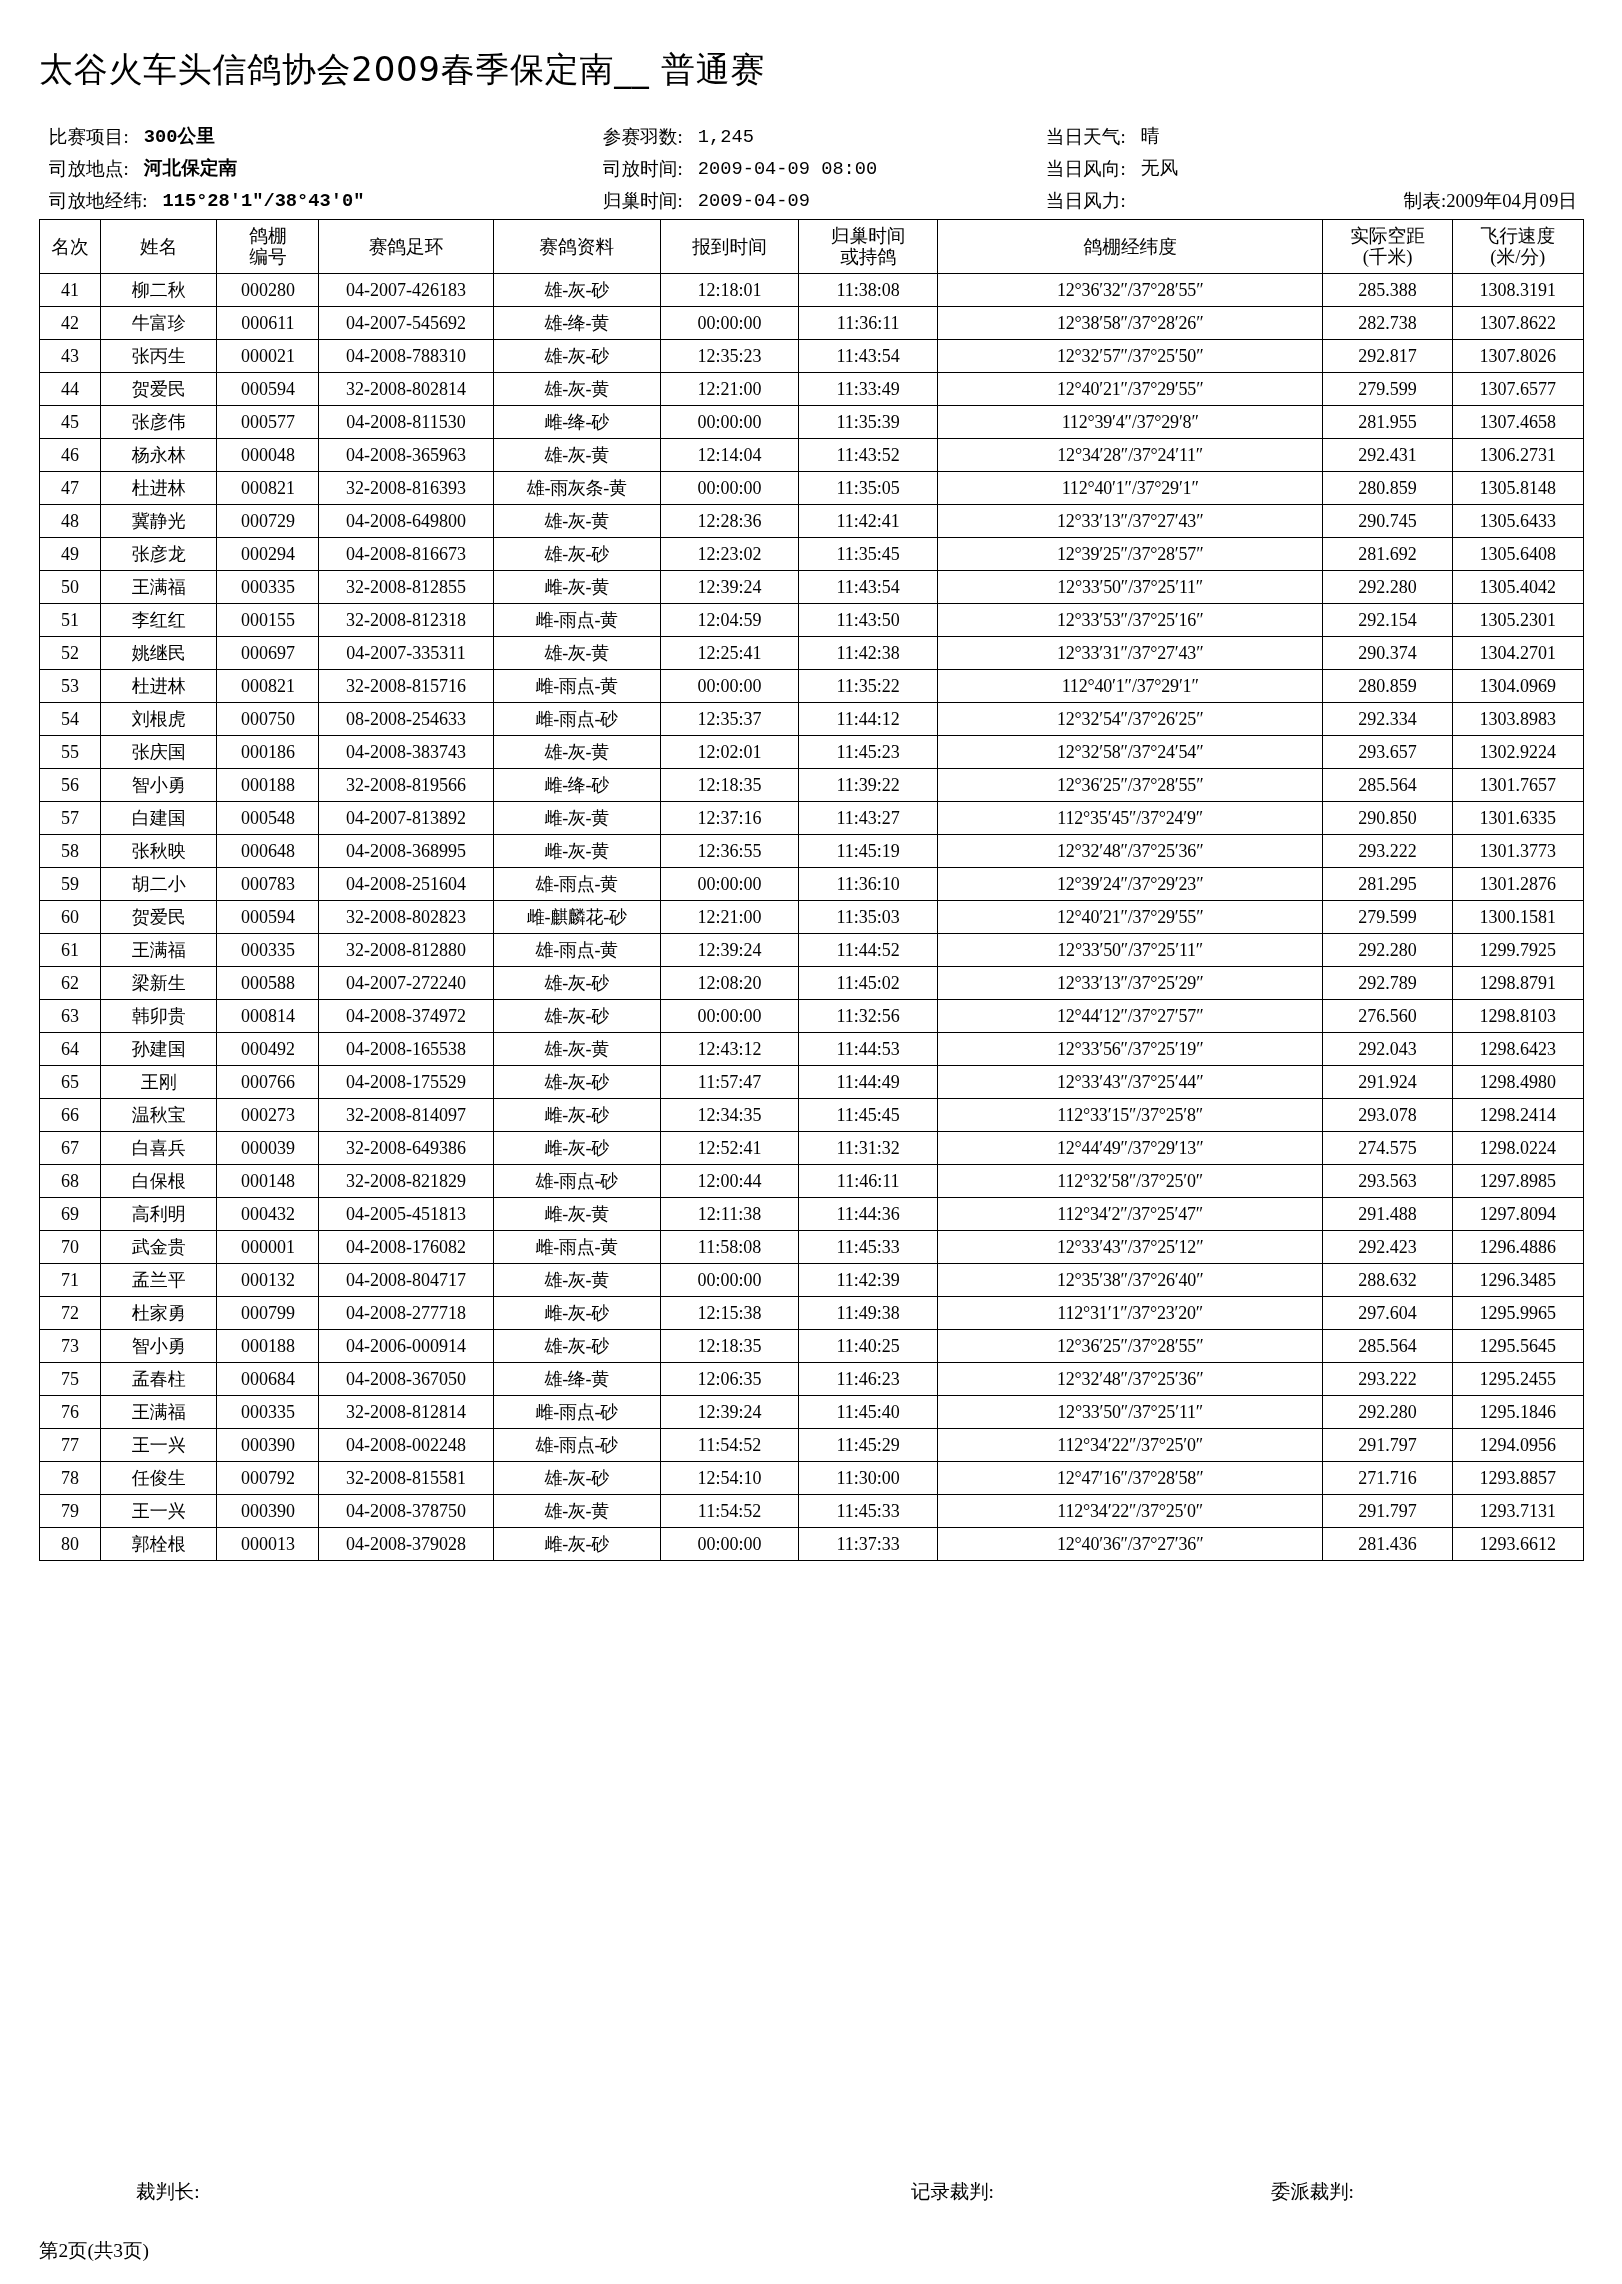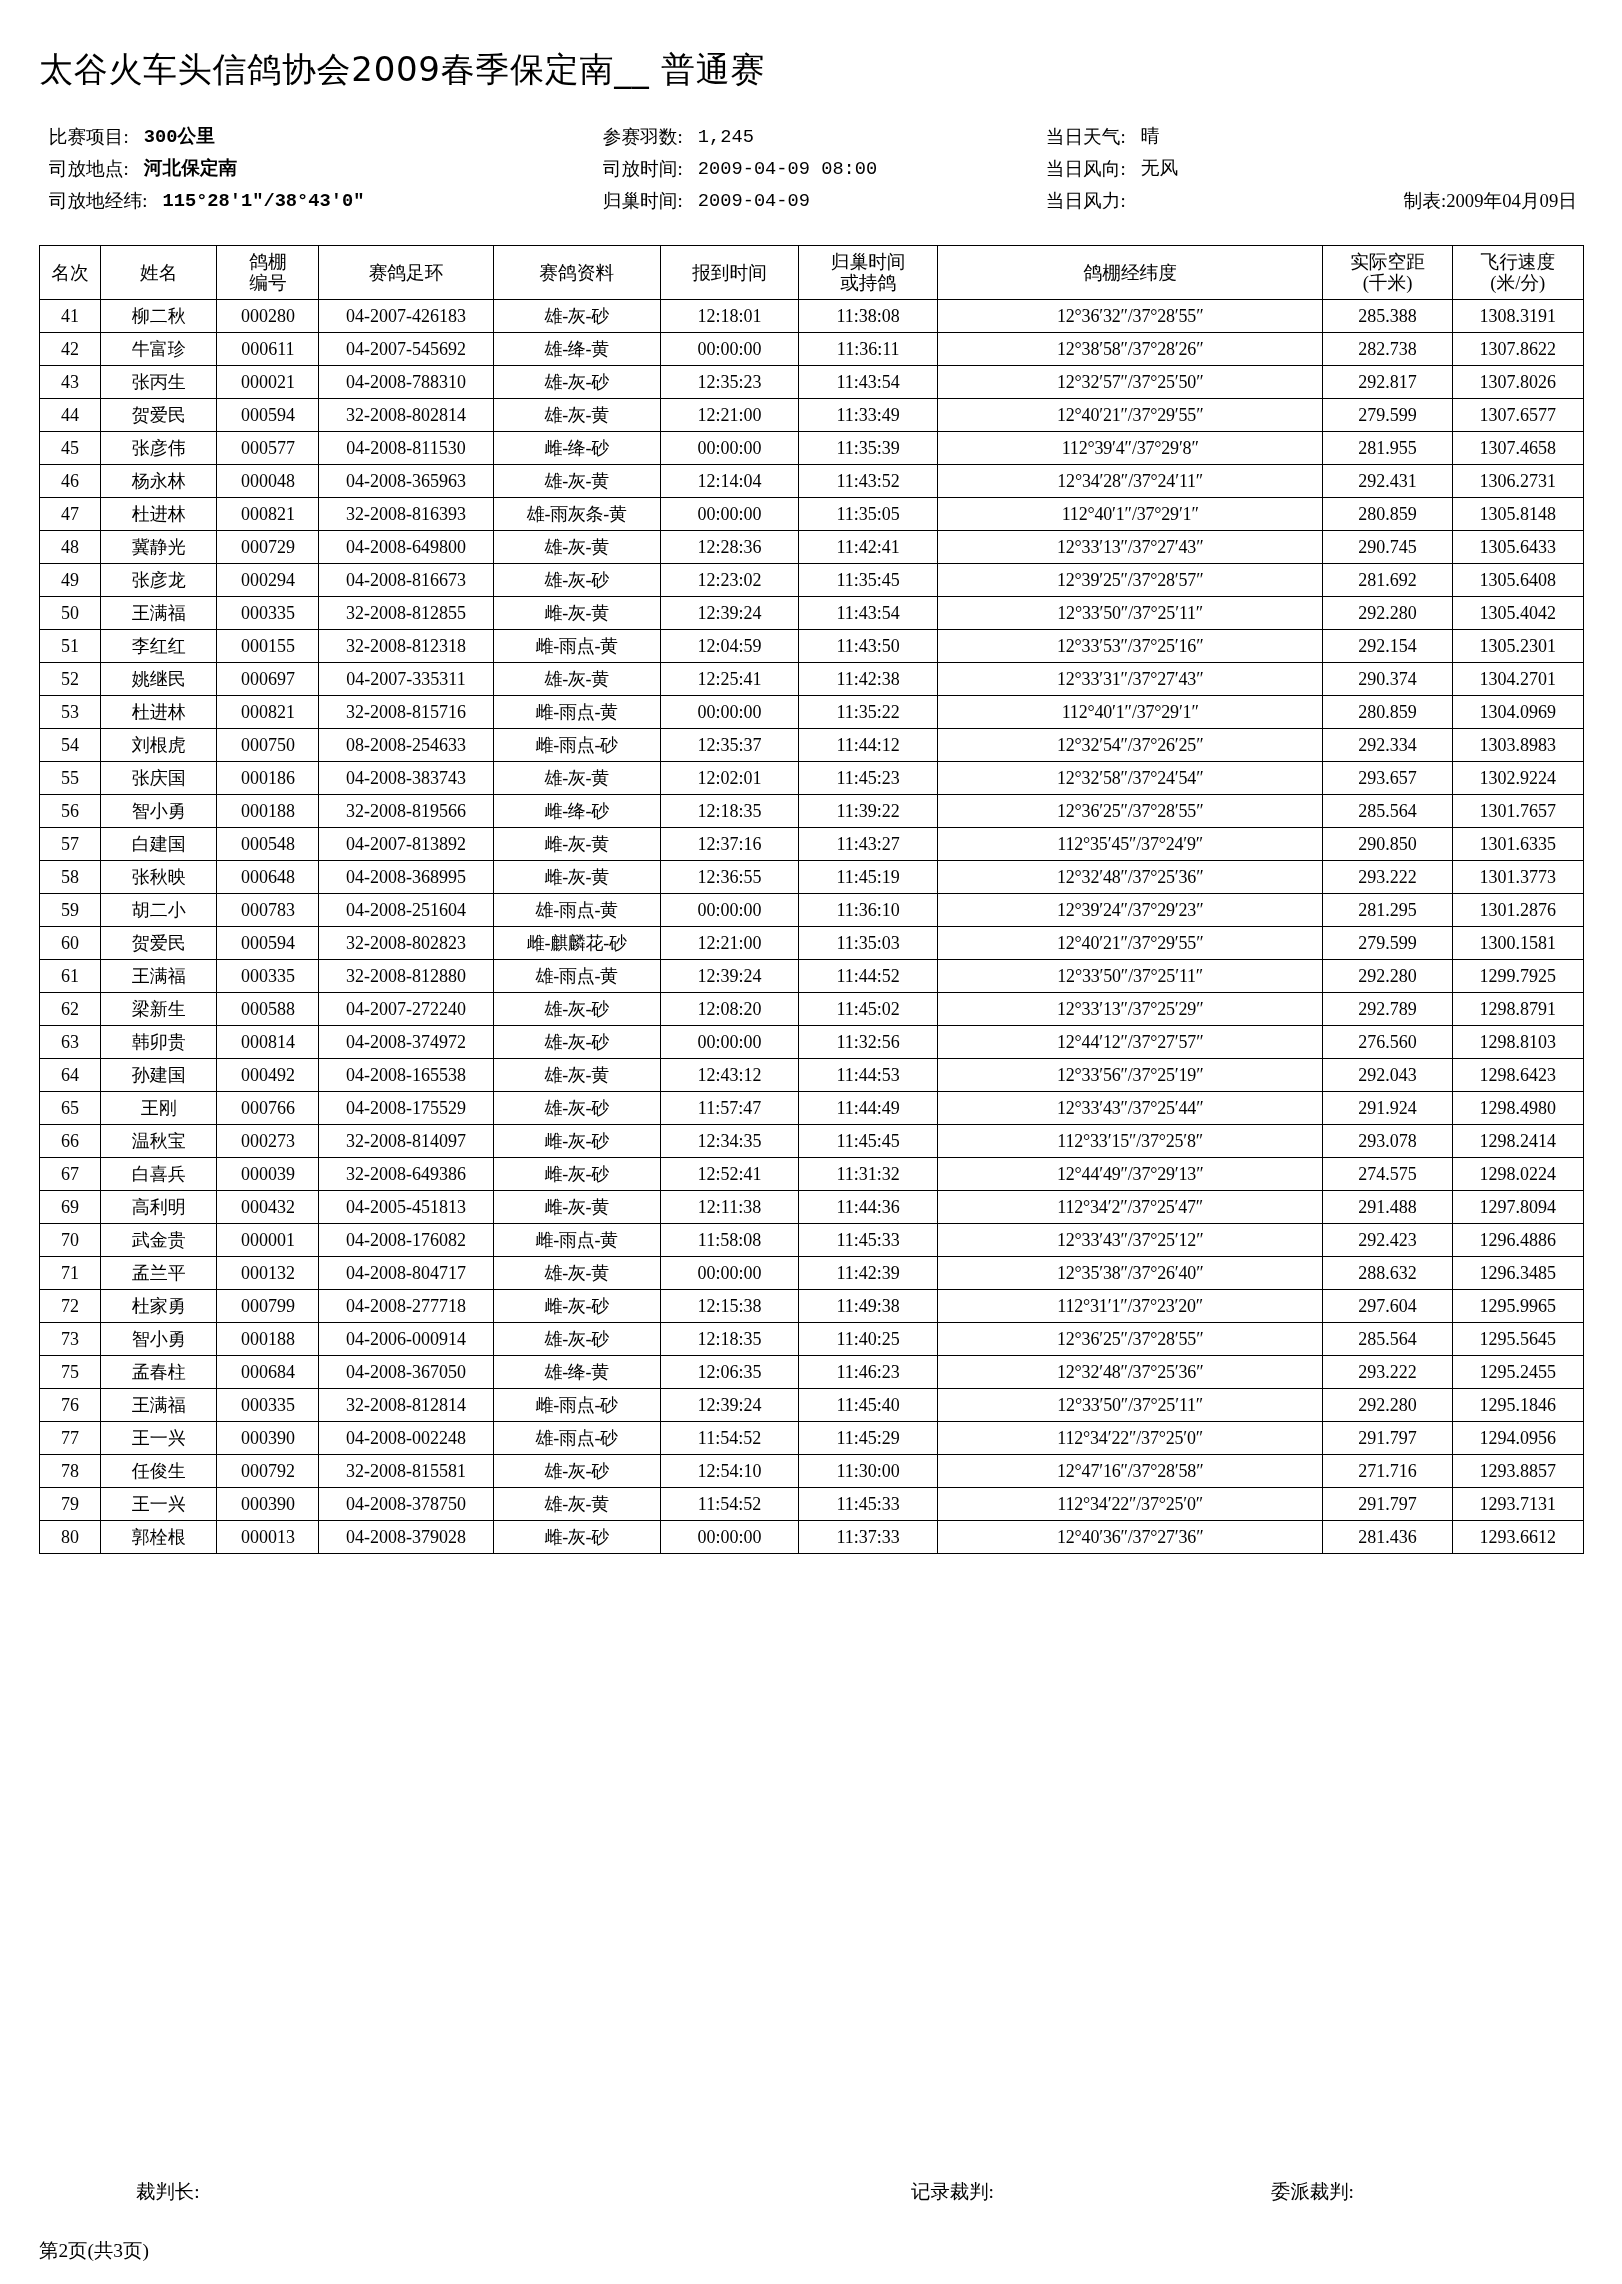--- a/index.html
+++ b/index.html
@@ -56,21 +56,21 @@
     margin-left: 15.2px;
     font-weight: normal;
     font-family: Liberation Mono, monospace;
   }
   .meta-value.bold { font-weight: bold; }
   .meta-right {
     text-align: right;
     white-space: nowrap;
   }
   table.grid {
-    margin-top: 28px;
+    margin-top: 2px;
     border-collapse: collapse;
     width: 1545px;
     table-layout: fixed;
   }
   table.grid th, table.grid td {
     border: 1.4px solid #000;
     text-align: center;
     vertical-align: middle;
     font-size: 18px;
     height: 32px;
@@ -522,20 +522,32 @@
           <td class="num">000039</td>
           <td class="num">32-2008-649386</td>
           <td class="info">雌-灰-砂</td>
           <td class="num">12:52:41</td>
           <td class="num">11:31:32</td>
           <td class="coord">12°44′49″/37°29′13″</td>
           <td class="num">274.575</td>
           <td class="num">1298.0224</td>
         </tr>
         <tr>
+          <td class="num">68</td>
+          <td class="name">白保根</td>
+          <td class="num">000148</td>
+          <td class="num">32-2008-821829</td>
+          <td class="info">雄-雨点-砂</td>
+          <td class="num">12:00:44</td>
+          <td class="num">11:46:11</td>
+          <td class="coord">112°32′58″/37°25′0″</td>
+          <td class="num">293.563</td>
+          <td class="num">1297.8985</td>
+        </tr>
+        <tr>
           <td class="num">69</td>
           <td class="name">高利明</td>
           <td class="num">000432</td>
           <td class="num">04-2005-451813</td>
           <td class="info">雌-灰-黄</td>
           <td class="num">12:11:38</td>
           <td class="num">11:44:36</td>
           <td class="coord">112°34′2″/37°25′47″</td>
           <td class="num">291.488</td>
           <td class="num">1297.8094</td>

